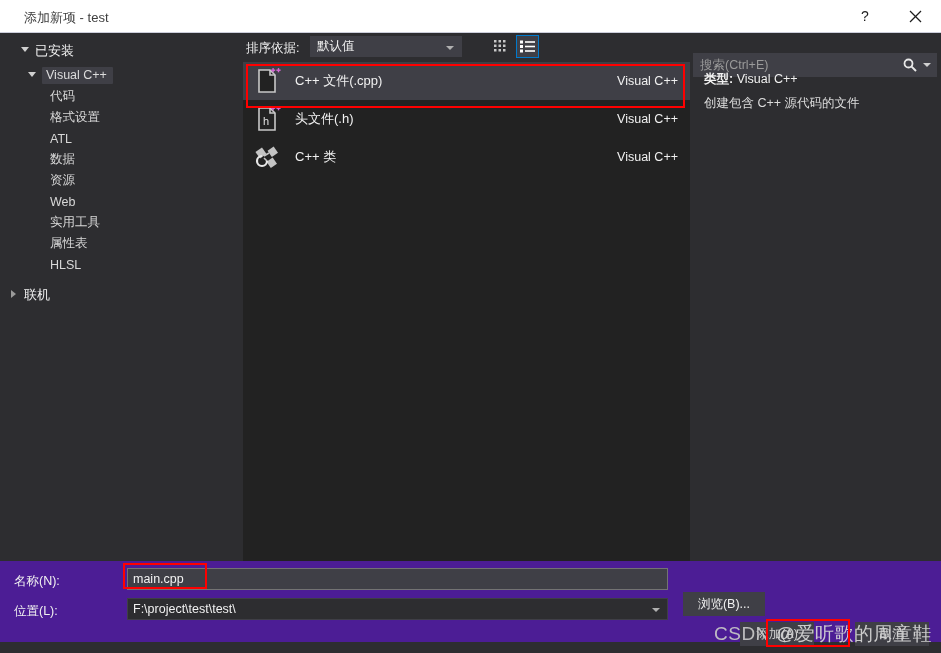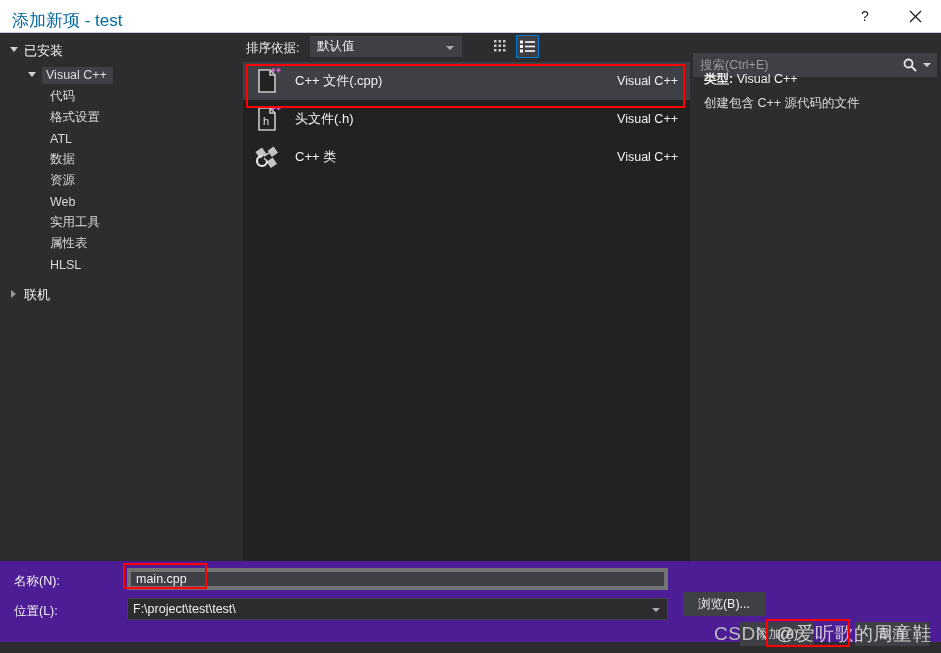--- a/index.html
+++ b/index.html
@@ -25,23 +25,23 @@
   
   #titlebar {
     position: absolute;
     left: 0; top: 0;
     width: 941px; height: 33px;
     background: #ffffff;
     border-bottom: 1px solid #cccedb;
   }
   #title-text {
     position: absolute;
-    left: 12px; top: 9px;
-    font-size: 17px;
-    color: #0369a1;
+    left: 24px; top: 9px;
+    font-size: 13px;
+    color: #404040;
     white-space: nowrap;
   }
   .titlebar-btn {
     position: absolute;
     top: 0;
     width: 44px; height: 32px;
     display: flex;
     align-items: center;
     justify-content: center;
     color: #1e1e1e;
@@ -96,21 +96,21 @@
   }
   .tw.closed::after {
     content: "";
     position: absolute;
     left: 1px; top: 0px;
     width: 0; height: 0;
     border-top: 4.5px solid transparent;
     border-bottom: 4.5px solid transparent;
     border-left: 5px solid #9a9a9a;
   }
-  #row-installed { padding-left: 10px; }
+  #row-installed { padding-left: 21px; }
   #row-installed .label { color: #f1f1f1; font-size: 13px; }
 
   #row-vcpp { padding-left: 28px; margin-top: 4px; }
   #row-vcpp .label {
     background: #3f3f46;
     color: #dcdcdc;
     padding: 1px 6px 2px 4px;
     border-radius: 1px;
     font-size: 12.5px;
   }
@@ -287,21 +287,21 @@
     white-space: nowrap;
   }
   #name-label { top: 12px; }
   #loc-label { top: 42px; }
 
   #name-input {
     position: absolute;
     left: 127px; top: 7px;
     width: 541px; height: 22px;
     background: #3f3f46;
-    border: 4px solid #737373;
+    border: 1px solid #737373;
     display: flex;
     align-items: center;
     cursor: text;
   }
   #name-value {
     margin-left: 5px;
     font-size: 12.5px;
     color: #f1f1f1;
     white-space: nowrap;
   }

